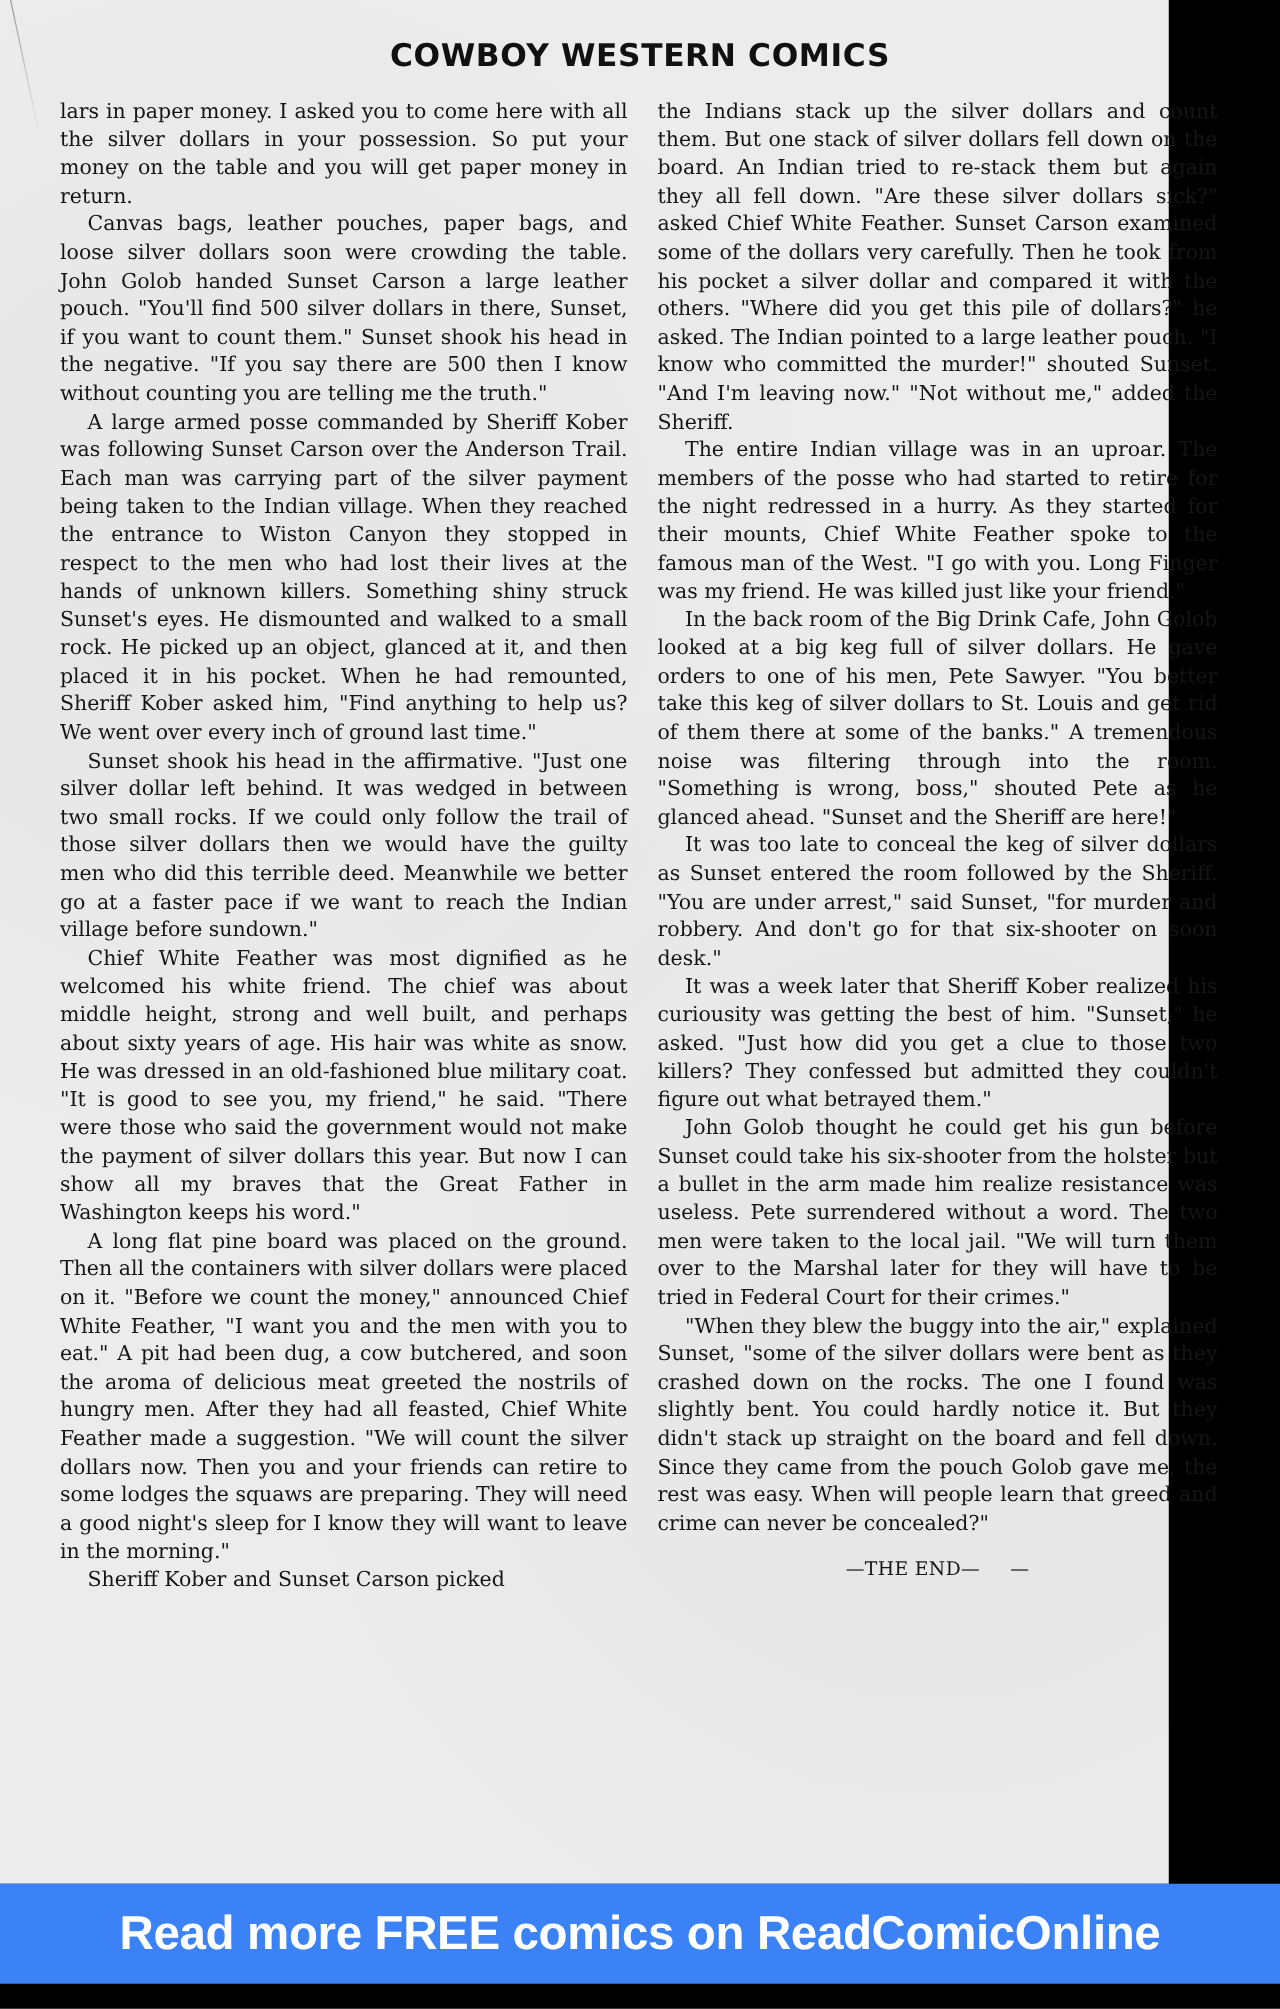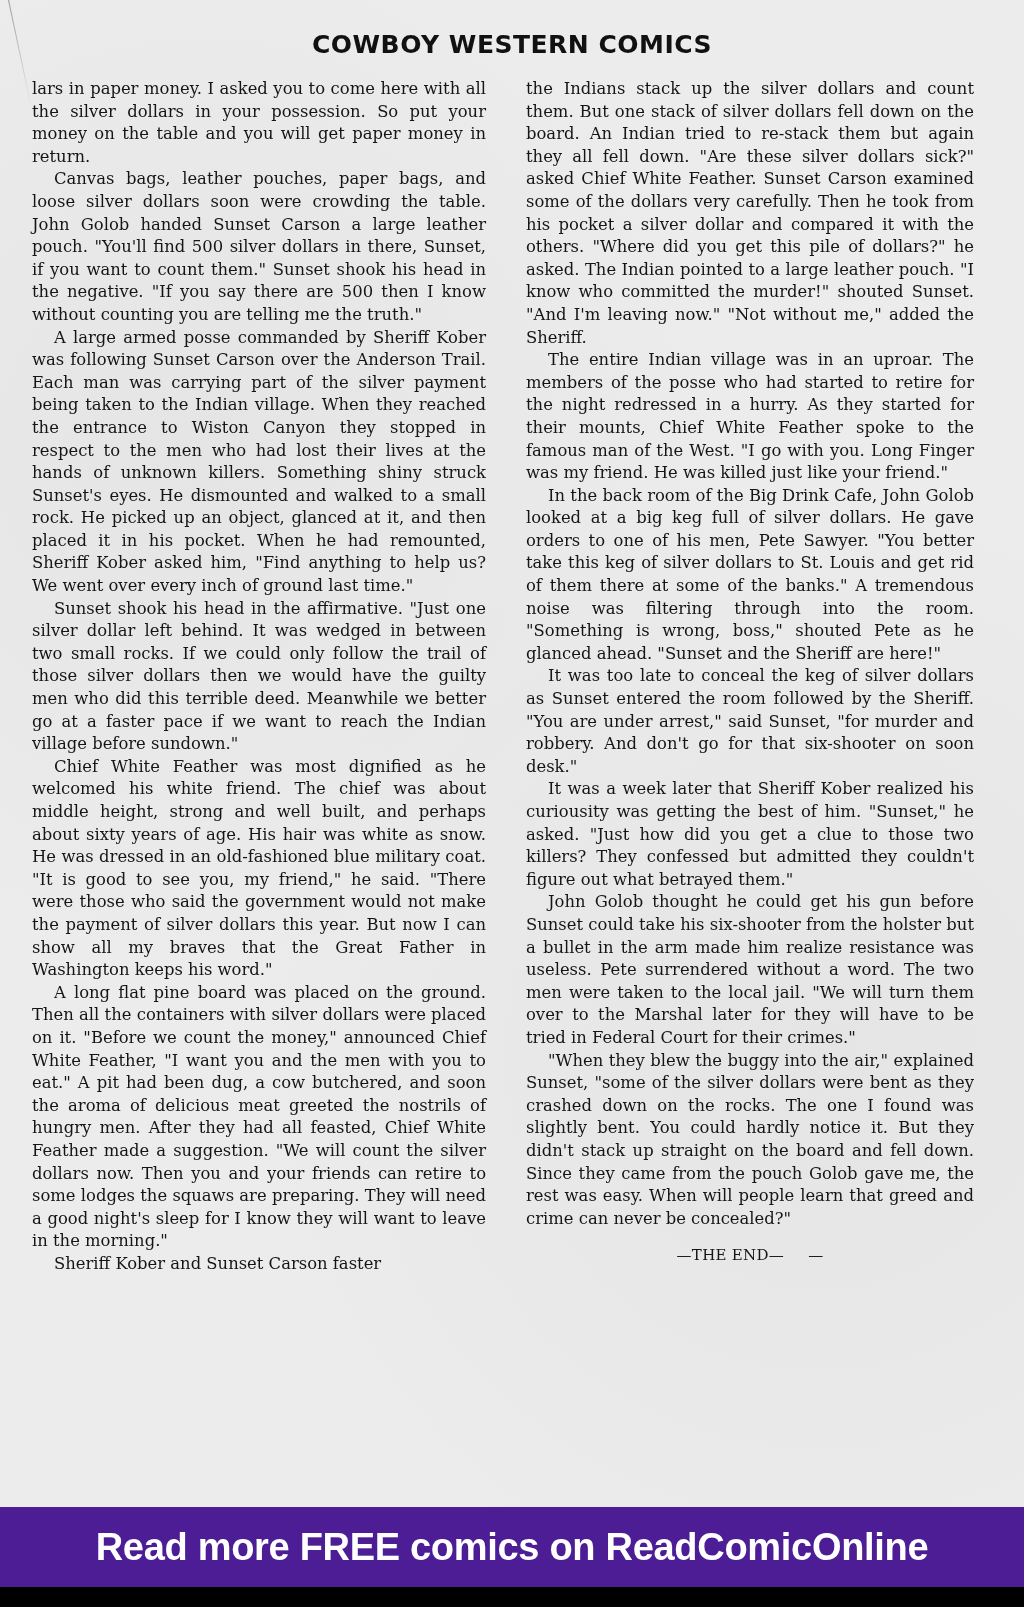--- a/index.html
+++ b/index.html
@@ -10,21 +10,21 @@
       width: 1024px;
       height: 1607px;
       background: #000;
       overflow: hidden;
       position: relative;
     }
     .page {
       position: absolute;
       left: 0;
       top: 0;
-      width: 1024px;
+      width: 935px;
       height: 1507px;
       background: #ececec;
       background-image:
         radial-gradient(circle at 20% 30%, rgba(0,0,0,0.03) 0, rgba(0,0,0,0) 40%),
         radial-gradient(circle at 80% 70%, rgba(0,0,0,0.03) 0, rgba(0,0,0,0) 45%);
     }
     .header-title {
       position: absolute;
       top: 30px;
       left: 0;
@@ -40,21 +40,21 @@
       position: absolute;
       top: 78px;
       width: 454px;
       font-family: "DejaVu Serif", serif;
       font-size: 16.4px;
       line-height: 22.6px;
       color: #151515;
       text-align: justify;
       text-align-last: auto;
     }
-    .col-left { left: 32px; }
+    .col-left { left: 48px; }
     .col-right { left: 526px; width: 448px; }
     .para {
       margin: 0;
       text-indent: 22px;
     }
     .para.continued { text-indent: 0; }
     .the-end {
       font-family: "DejaVu Serif", serif;
       font-size: 15px;
       color: #151515;
@@ -62,21 +62,21 @@
       margin-top: 14px;
       letter-spacing: 0.3px;
     }
     .the-end .trail-dash { margin-left: 24px; }
     .banner {
       position: absolute;
       left: 0;
       top: 1507px;
       width: 1024px;
       height: 80px;
-      background: #4c1d95;
+      background: #3b82f6;
       display: flex;
       align-items: center;
       justify-content: center;
     }
     .banner-text {
       font-family: "Liberation Sans", sans-serif;
       font-weight: bold;
       font-size: 38px;
       color: #fff;
       letter-spacing: -0.3px;
@@ -101,21 +101,21 @@
 
   <div class="header-title">COWBOY WESTERN COMICS</div>
 
   <div class="column col-left">
     <p class="para continued">lars in paper money. I asked you to come here with all the silver dollars in your possession. So put your money on the table and you will get paper money in return.</p>
     <p class="para">Canvas bags, leather pouches, paper bags, and loose silver dollars soon were crowding the table. John Golob handed Sunset Carson a large leather pouch. "You'll find 500 silver dollars in there, Sunset, if you want to count them." Sunset shook his head in the negative. "If you say there are 500 then I know without counting you are telling me the truth."</p>
     <p class="para">A large armed posse commanded by Sheriff Kober was following Sunset Carson over the Anderson Trail. Each man was carrying part of the silver payment being taken to the Indian village. When they reached the entrance to Wiston Canyon they stopped in respect to the men who had lost their lives at the hands of unknown killers. Something shiny struck Sunset's eyes. He dismounted and walked to a small rock. He picked up an object, glanced at it, and then placed it in his pocket. When he had remounted, Sheriff Kober asked him, "Find anything to help us? We went over every inch of ground last time."</p>
     <p class="para">Sunset shook his head in the affirmative. "Just one silver dollar left behind. It was wedged in between two small rocks. If we could only follow the trail of those silver dollars then we would have the guilty men who did this terrible deed. Meanwhile we better go at a faster pace if we want to reach the Indian village before sundown."</p>
     <p class="para">Chief White Feather was most dignified as he welcomed his white friend. The chief was about middle height, strong and well built, and perhaps about sixty years of age. His hair was white as snow. He was dressed in an old-fashioned blue military coat. "It is good to see you, my friend," he said. "There were those who said the government would not make the payment of silver dollars this year. But now I can show all my braves that the Great Father in Washington keeps his word."</p>
     <p class="para">A long flat pine board was placed on the ground. Then all the containers with silver dollars were placed on it. "Before we count the money," announced Chief White Feather, "I want you and the men with you to eat." A pit had been dug, a cow butchered, and soon the aroma of delicious meat greeted the nostrils of hungry men. After they had all feasted, Chief White Feather made a suggestion. "We will count the silver dollars now. Then you and your friends can retire to some lodges the squaws are preparing. They will need a good night's sleep for I know they will want to leave in the morning."</p>
-    <p class="para">Sheriff Kober and Sunset Carson faster</p>
+    <p class="para">Sheriff Kober and Sunset Carson picked</p>
   </div>
 
   <div class="column col-right">
     <p class="para continued">the Indians stack up the silver dollars and count them. But one stack of silver dollars fell down on the board. An Indian tried to re-stack them but again they all fell down. "Are these silver dollars sick?" asked Chief White Feather. Sunset Carson examined some of the dollars very carefully. Then he took from his pocket a silver dollar and compared it with the others. "Where did you get this pile of dollars?" he asked. The Indian pointed to a large leather pouch. "I know who committed the murder!" shouted Sunset. "And I'm leaving now." "Not without me," added the Sheriff.</p>
     <p class="para">The entire Indian village was in an uproar. The members of the posse who had started to retire for the night redressed in a hurry. As they started for their mounts, Chief White Feather spoke to the famous man of the West. "I go with you. Long Finger was my friend. He was killed just like your friend."</p>
     <p class="para">In the back room of the Big Drink Cafe, John Golob looked at a big keg full of silver dollars. He gave orders to one of his men, Pete Sawyer. "You better take this keg of silver dollars to St. Louis and get rid of them there at some of the banks." A tremendous noise was filtering through into the room. "Something is wrong, boss," shouted Pete as he glanced ahead. "Sunset and the Sheriff are here!"</p>
     <p class="para">It was too late to conceal the keg of silver dollars as Sunset entered the room followed by the Sheriff. "You are under arrest," said Sunset, "for murder and robbery. And don't go for that six-shooter on soon desk."</p>
     <p class="para">It was a week later that Sheriff Kober realized his curiousity was getting the best of him. "Sunset," he asked. "Just how did you get a clue to those two killers? They confessed but admitted they couldn't figure out what betrayed them."</p>
     <p class="para">John Golob thought he could get his gun before Sunset could take his six-shooter from the holster but a bullet in the arm made him realize resistance was useless. Pete surrendered without a word. The two men were taken to the local jail. "We will turn them over to the Marshal later for they will have to be tried in Federal Court for their crimes."</p>
     <p class="para">"When they blew the buggy into the air," explained Sunset, "some of the silver dollars were bent as they crashed down on the rocks. The one I found was slightly bent. You could hardly notice it. But they didn't stack up straight on the board and fell down. Since they came from the pouch Golob gave me, the rest was easy. When will people learn that greed and crime can never be concealed?"</p>

